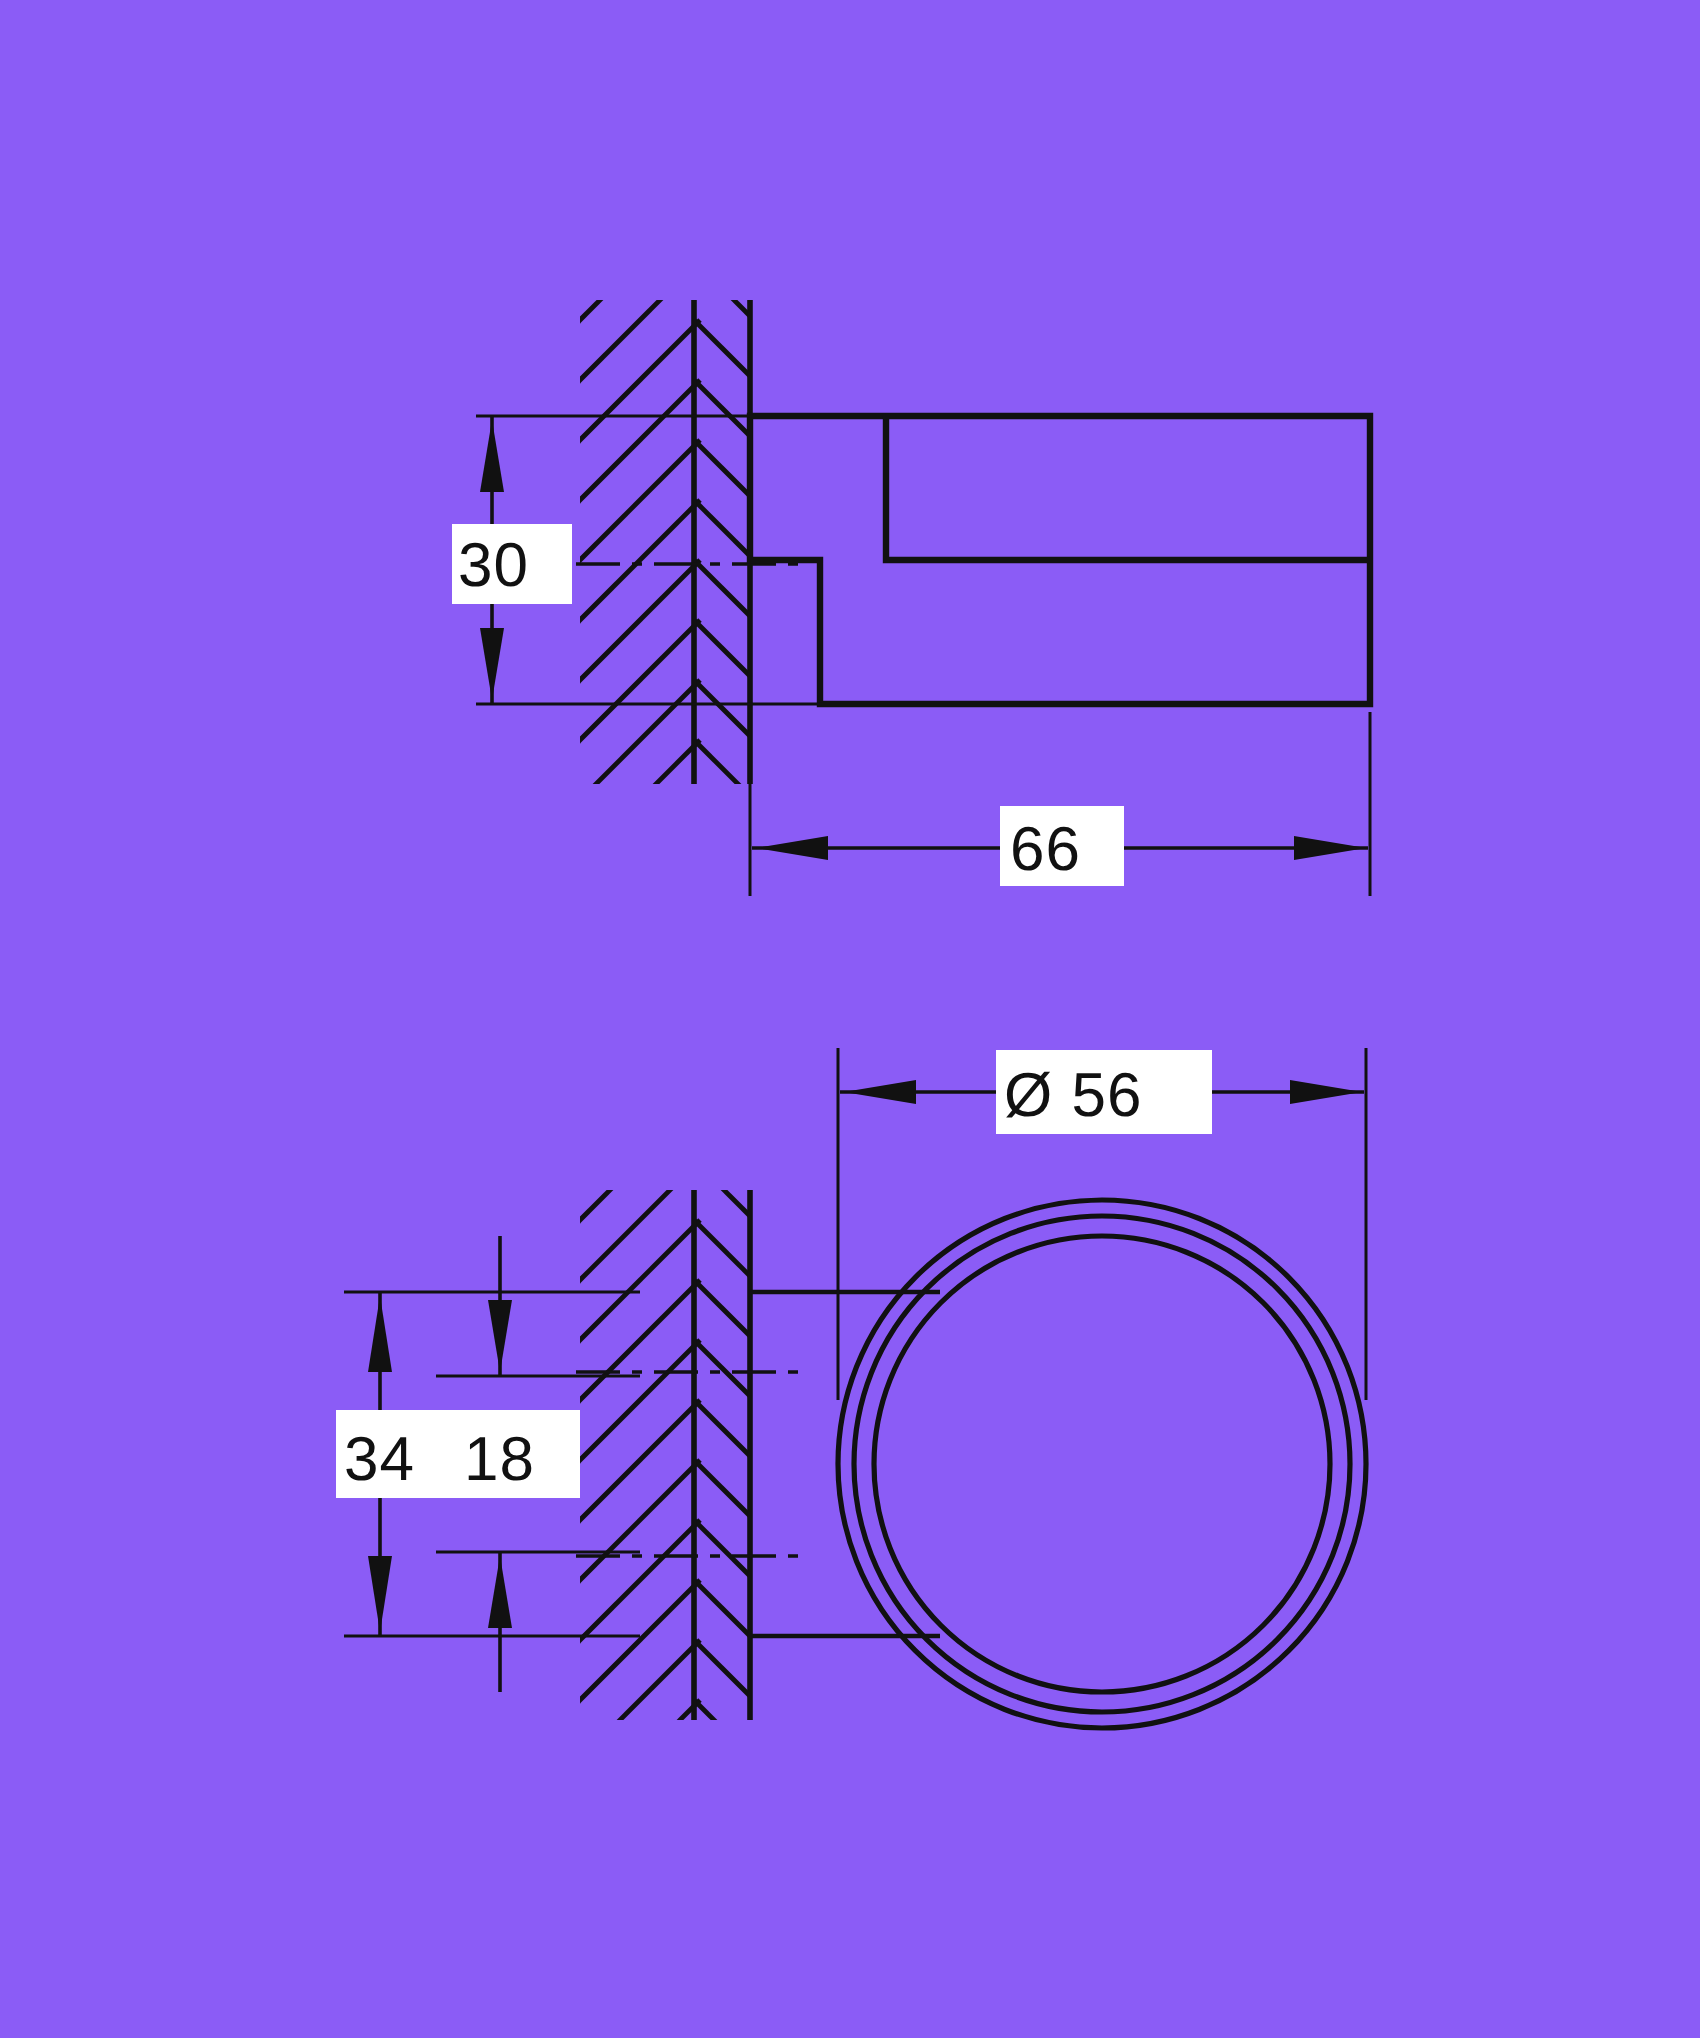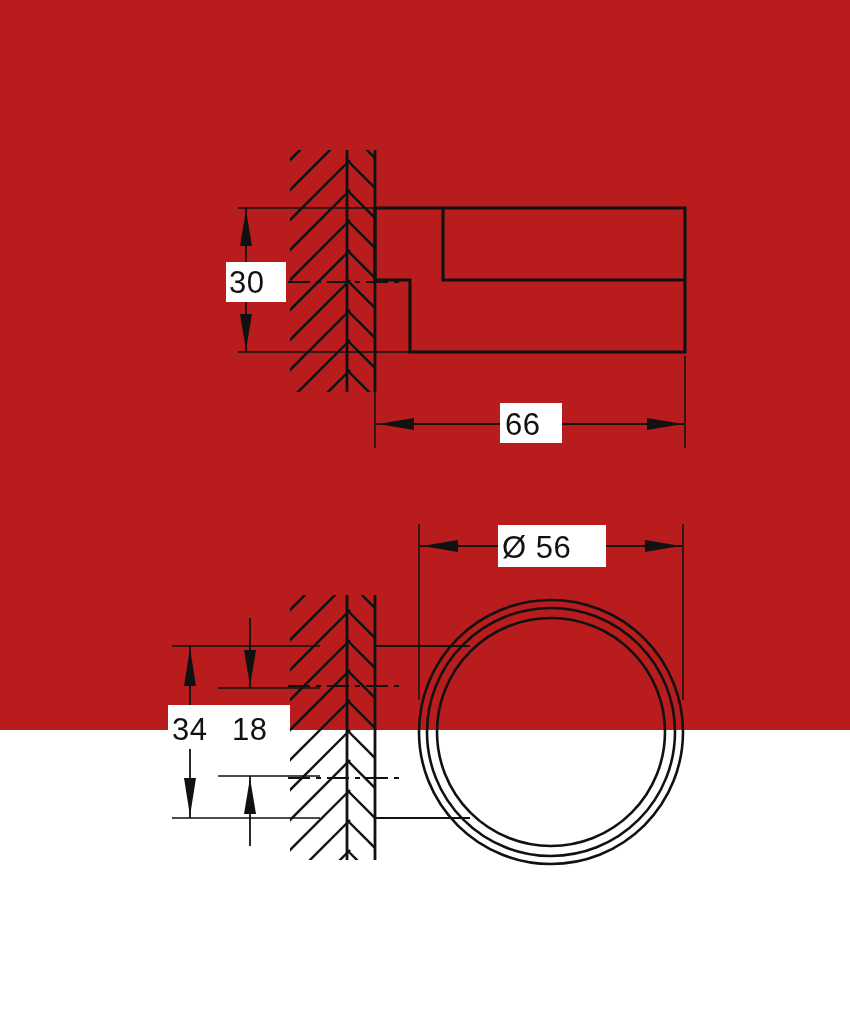--- a/index.html
+++ b/index.html
@@ -10,22 +10,22 @@
   }
   body {
     width: 850px;
     height: 1019px;
     font-family: "Liberation Sans", sans-serif;
     overflow: hidden;
   }
   #drawing-root {
     position: relative;
     width: 850px;
-    height: 730px;
-    background: #b91c1c;
+    height: 1019px;
+    background: #8b5cf6;
   }
   svg#tech-drawing {
     display: block;
     width: 850px;
     height: 1019px;
   }
   .dim-text {
     font-family: "Liberation Sans", sans-serif;
     font-size: 31px;
     fill: #111111;

